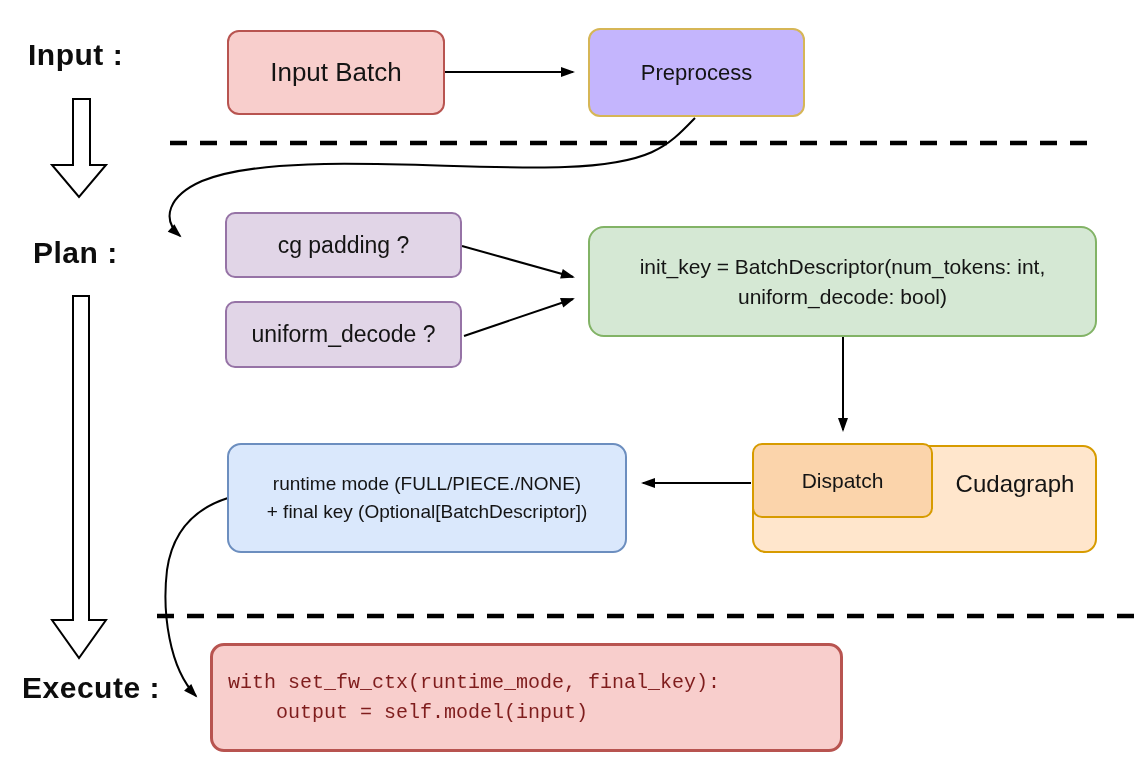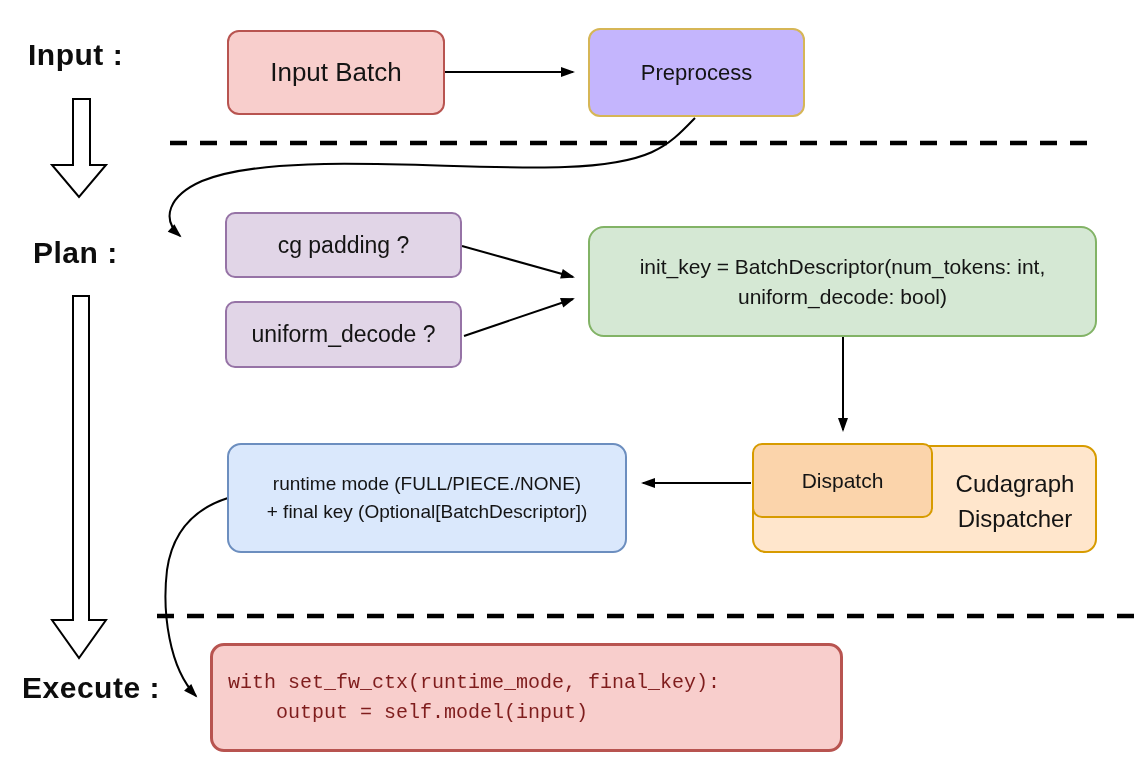--- a/index.html
+++ b/index.html
@@ -94,21 +94,20 @@
 
   <div id="node-cudagraph" class="node" style="background: rgb(255, 230, 204); border-color: rgb(215, 155, 0);">
   </div>
 
   <div id="node-dispatch" class="node" style="background: rgb(251, 212, 171); border-color: rgb(215, 155, 0);">
     <span class="txt">Dispatch</span>
   </div>
 
   <div id="cudagraph-label">
     <span style="display:block">Cudagraph</span>
-    <span style="display:block">Dispatcher</span>
   </div>
 
   <div id="node-runtime-mode" class="node" style="background: rgb(218, 232, 252); border-color: rgb(108, 142, 191);">
     <span class="txt">
       <span style="display:block">runtime mode (FULL/PIECE./NONE)</span>
       <span style="display:block">+ final key (Optional[BatchDescriptor])</span>
     </span>
   </div>
 
   <div id="node-execute-code" class="node" style="background: rgb(248, 206, 204); border-color: rgb(184, 84, 80);">

